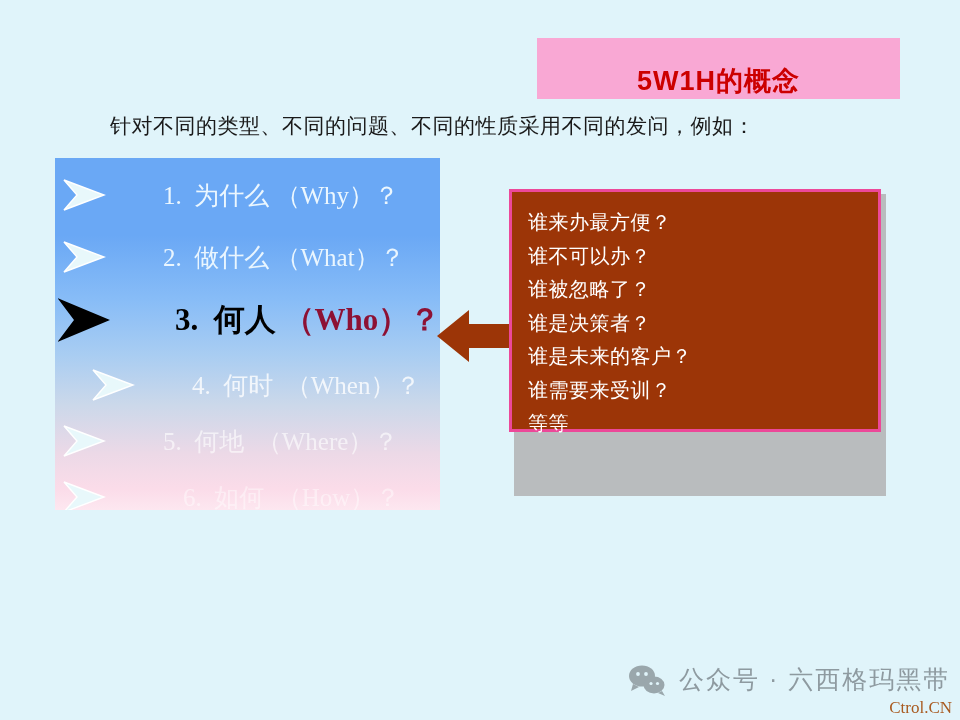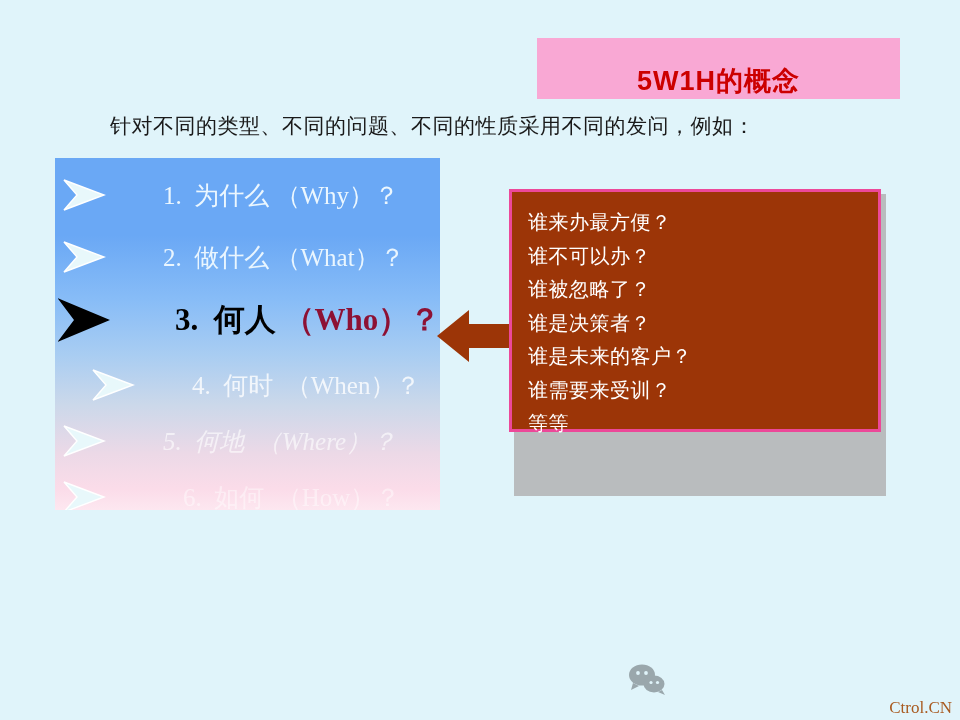--- a/index.html
+++ b/index.html
@@ -99,21 +99,21 @@
     white-space: pre;
     letter-spacing: 0px;
   }
   .item-en  { font-family: "Liberation Serif", serif; }
 
   
   .row-faded .item-text { color: #f2fbff; }
   .row-f1 .item-text { color: #f4fcff; opacity: 0.95; }
   .row-f2 .item-text { color: #f4fcff; opacity: 0.92; }
   .row-f4 .item-text { color: #ffffff; opacity: 0.80; }
-  .row-f5 .item-text { color: #ffffff; opacity: 0.62; font-style: italic; }
+  .row-f5 .item-text { color: #ffffff; opacity: 0.62; }
   .row-f6 .item-text { color: #ffffff; opacity: 0.45; }
 
   
   .row-hi { height: 74px; }
   .row-hi .item-text {
     font-size: 31px;
     font-weight: bold;
     color: #000000;
   }
   .row-hi .en-hi { color: #8d1134; }
@@ -286,17 +286,18 @@
         <ellipse cx="15" cy="12" rx="13" ry="10.5" fill="#9aa7ac"></ellipse>
         <polygon points="6,20 4,27 12,23" fill="#9aa7ac"></polygon>
         <circle cx="11" cy="10" r="1.9" fill="#e0f4fa"></circle>
         <circle cx="19" cy="10" r="1.9" fill="#e0f4fa"></circle>
         <ellipse cx="27" cy="21" rx="10.5" ry="8.5" fill="#9aa7ac"></ellipse>
         <polygon points="35,27 38,32 31,29" fill="#9aa7ac"></polygon>
         <circle cx="24" cy="19.5" r="1.6" fill="#e0f4fa"></circle>
         <circle cx="30.5" cy="19.5" r="1.6" fill="#e0f4fa"></circle>
       </svg>
     </span>
+    <span class="footer-text">公众号 · 六西格玛黑带</span>
   </div>
 
   <div class="watermark">Ctrol.CN</div>
 
 </div>
 
 </body></html>

